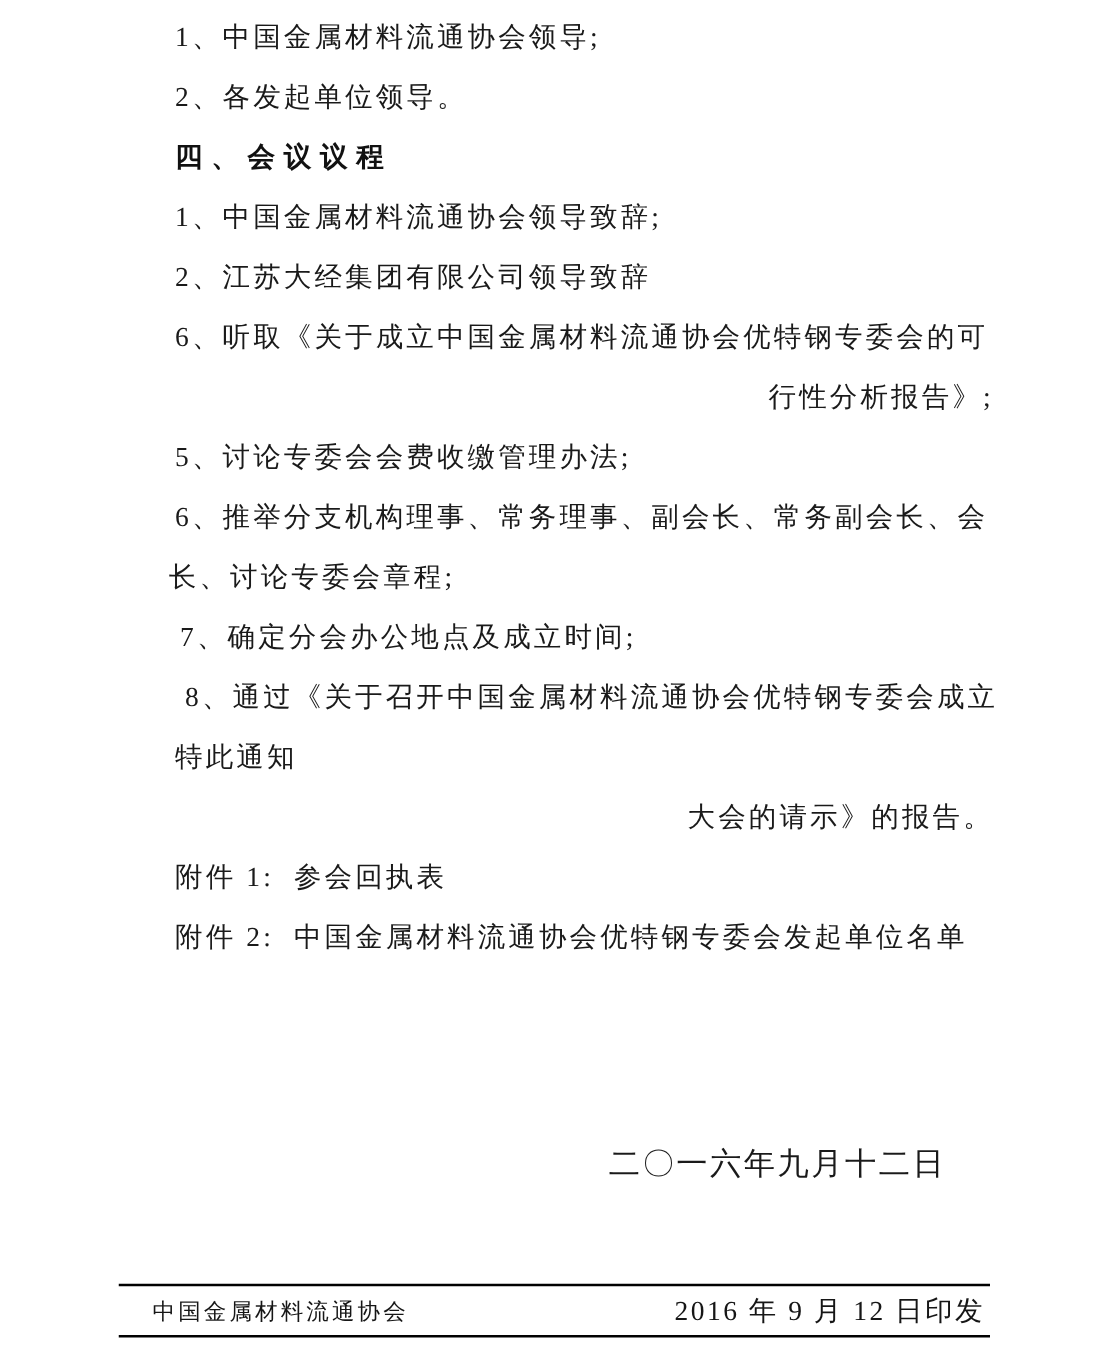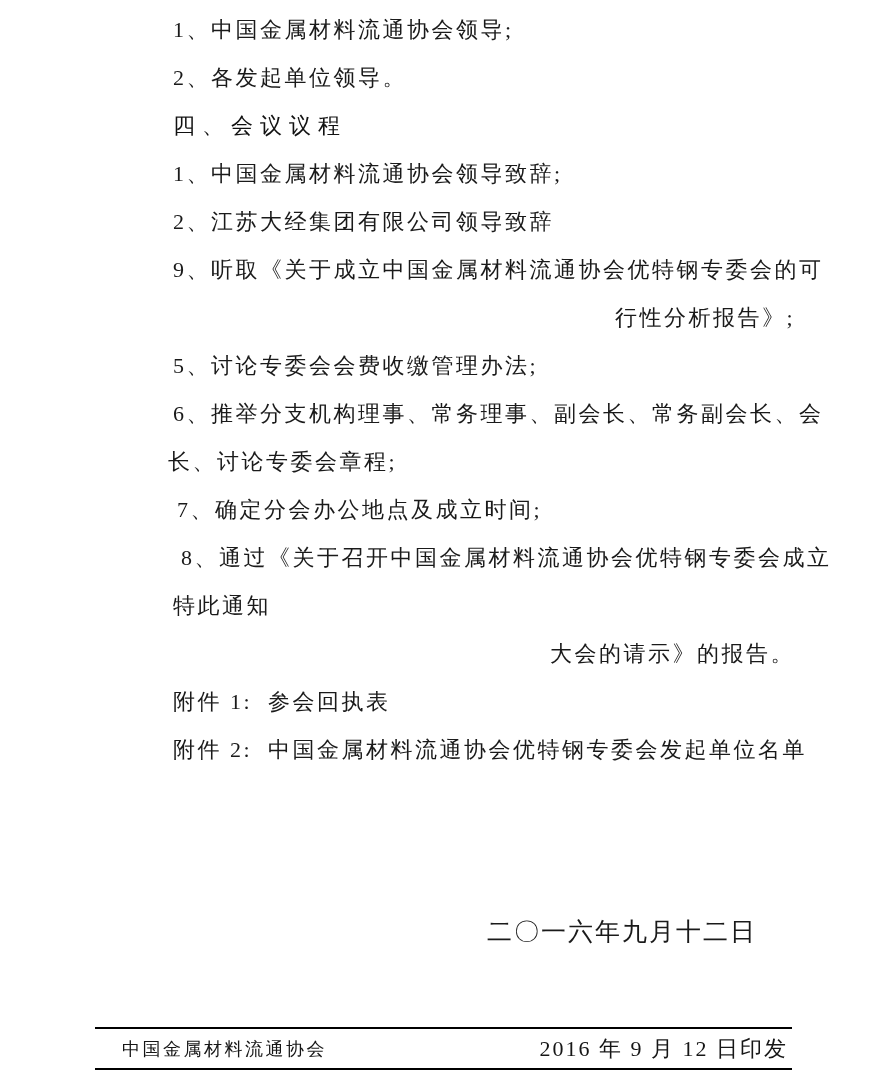--- a/index.html
+++ b/index.html
@@ -21,31 +21,30 @@
     top: 6px;
     left: 85px;
     width: 710px;
   }
   .line {
     height: 48px;
     line-height: 48px;
     font-size: 22px;
     letter-spacing: 2.5px;
     white-space: pre;
-    margin-left: 33px;
   }
   .l-item   { padding-left: 55px; }
   .l-item7  { padding-left: 59px; }
   .l-item8  { padding-left: 63px; }
   .l-cont   { padding-left: 7px; text-align: right;  }
   .l-cont6  { padding-left: 50px; }
   .l-heading {
     padding-left: 55px;
     font-family: "Liberation Sans", "DejaVu Sans", sans-serif;
-    font-weight: normal;
+    font-weight: bold;
     letter-spacing: 7px;
     color: #111111;
   }
   .date-line {
     position: absolute;
     top: 908px;
     left: 85px;
     width: 672px;
     height: 48px;
     line-height: 48px;
@@ -86,21 +85,21 @@
 <body>
 
 <div class="page">
 
   <div class="doc-body">
     <div class="line l-item">1、中国金属材料流通协会领导;</div>
     <div class="line l-item">2、各发起单位领导。</div>
     <div class="line l-heading">四、会议议程</div>
     <div class="line l-item">1、中国金属材料流通协会领导致辞;</div>
     <div class="line l-item">2、江苏大经集团有限公司领导致辞</div>
-    <div class="line l-item">9、听取《关于成立中国金属材料流通协会优特钢专委会的可</div>
+    <div class="line l-item">6、听取《关于成立中国金属材料流通协会优特钢专委会的可</div>
     <div class="line l-cont">行性分析报告》;</div>
     <div class="line l-item">5、讨论专委会会费收缴管理办法;</div>
     <div class="line l-item">6、推举分支机构理事、常务理事、副会长、常务副会长、会</div>
     <div class="line l-cont6">长、讨论专委会章程;</div>
     <div class="line l-item7">7、确定分会办公地点及成立时间;</div>
     <div class="line l-item8">8、通过《关于召开中国金属材料流通协会优特钢专委会成立</div>
     <div class="line l-item">特此通知</div>
     <div class="line l-cont">大会的请示》的报告。</div>
     <div class="line l-item">附件 1:  参会回执表</div>
     <div class="line l-item">附件 2:  中国金属材料流通协会优特钢专委会发起单位名单</div>

